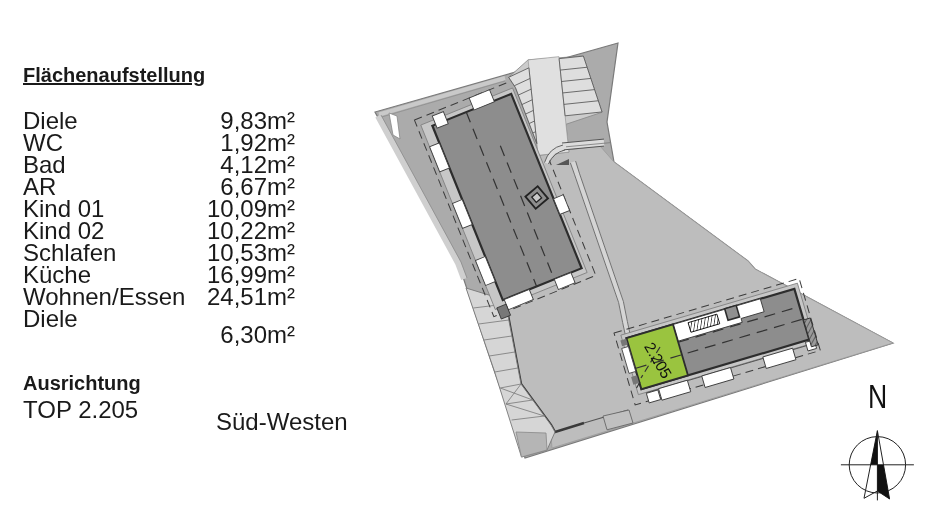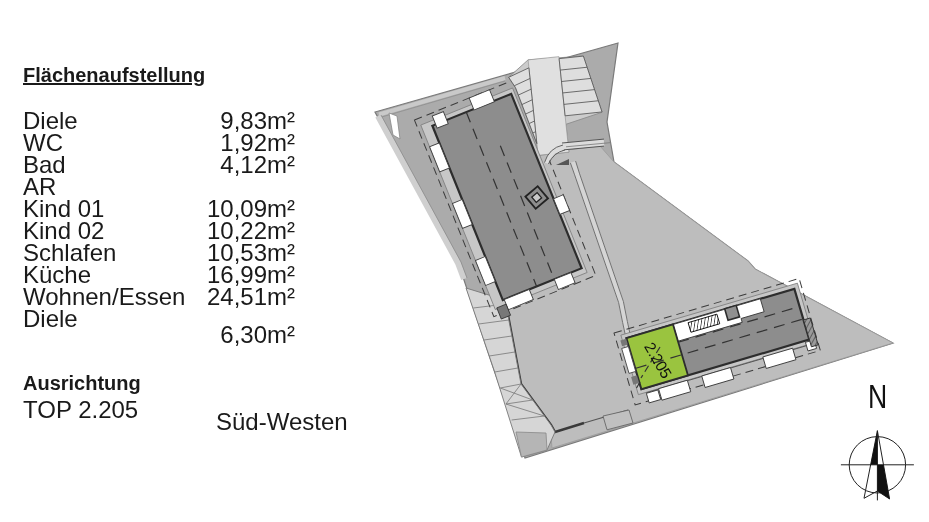--- a/index.html
+++ b/index.html
@@ -34,20 +34,21 @@
   <div class="lbl" style="left:23px;top:286.9px;">Wohnen/Essen</div>
 
   <div class="lbl" style="left:23px;top:308.9px;">Diele</div>
 
   <div class="lbl val" style="top:111.2px;text-align:right;">9,83m²</div>
 
   <div class="lbl val" style="top:133.2px;">1,92m²</div>
 
   <div class="lbl val" style="top:155.1px;">4,12m²</div>
 
+  <div class="lbl val" style="top:177.1px;">6,67m²</div>
 
   <div class="lbl val" style="top:199.1px;">10,09m²</div>
 
   <div class="lbl val" style="top:221px;">10,22m²</div>
 
   <div class="lbl val" style="top:243px;">10,53m²</div>
 
   <div class="lbl val" style="top:265px;">16,99m²</div>
 
   <div class="lbl val" style="top:286.9px;">24,51m²</div>

